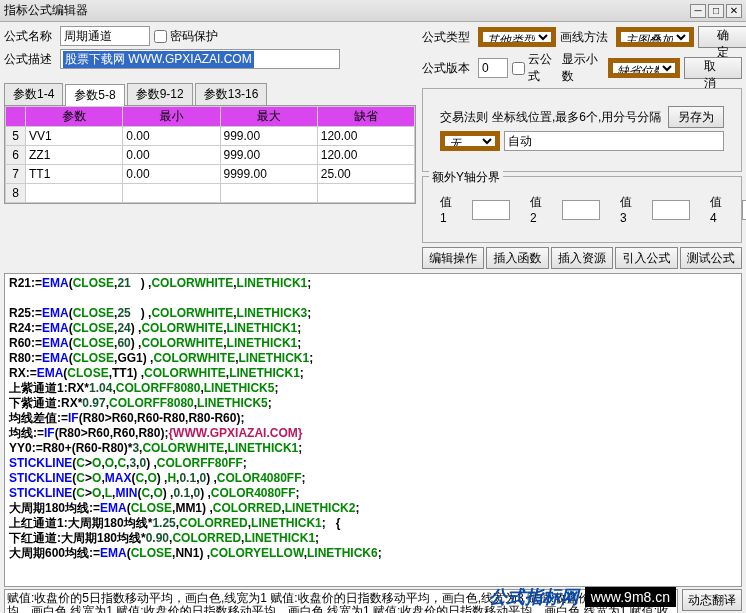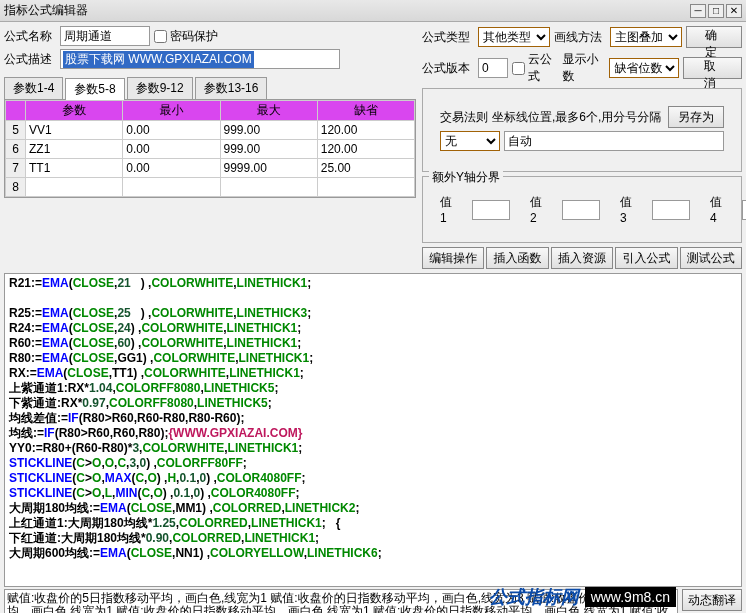--- a/index.html
+++ b/index.html
@@ -8,24 +8,24 @@
 .titlebar .title { flex: 1; }
 .titlebar .btn { width: 16px; height: 14px; border: 1px solid #888; margin-left: 2px; display: flex; align-items: center; justify-content: center; background: #eee; cursor: pointer; font-size: 10px; }
 .main { display: flex; gap: 6px; padding: 4px; }
 .left { flex: 1; }
 .right { width: 320px; }
 .row { display: flex; align-items: center; margin-bottom: 3px; gap: 4px; }
 .lbl { min-width: 52px; }
 input[type=text] { border: 1px solid #999; height: 20px; padding: 0 3px; background: #fff; }
 .selected-text { background: #316ac5; color: #fff; padding: 0 2px; }
 .checkbox { display: flex; align-items: center; gap: 3px; }
-select { border: 1px solid #a16207; height: 20px; background: #fff; }
+select { border: 5px solid #a16207; height: 20px; background: #fff; font-style: italic; }
 .btn-std { border: 1px solid #888; background: linear-gradient(#f8f8f8, #e0e0e0); height: 22px; padding: 0 8px; cursor: pointer; min-width: 56px; letter-spacing: 6px; text-align: center; }
 .btn-std.tight { letter-spacing: 0; min-width: 56px; }
-.tabs { display: flex; border-bottom: 1px solid #999; margin-top: 8px; }
+.tabs { display: flex; border-bottom: 1px solid #999; margin-top: 14px; }
 .tab { border: 1px solid #999; border-bottom: none; padding: 2px 8px; background: #e8e8e8; margin-right: 2px; cursor: pointer; }
 .tab.active { background: #fff; position: relative; top: 1px; }
 .param-table { border: 1px solid #999; border-top: none; background: #fff; }
 .param-table table { width: 100%; border-collapse: collapse; }
 .param-table th, .param-table td { border: 1px solid #ccc; padding: 1px 3px; height: 18px; }
 .param-table th { background: #d946ef; font-weight: normal; }
 .param-table td input { width: 100%; border: none; height: 16px; }
 .group { border: 1px solid #aaa; padding: 17px; margin-bottom: 4px; position: relative; }
 .group-title { position: absolute; top: -8px; left: 6px; background: #f0f0f0; padding: 0 3px; }
 .btn-row { display: flex; gap: 2px; margin-top: 2px; }

